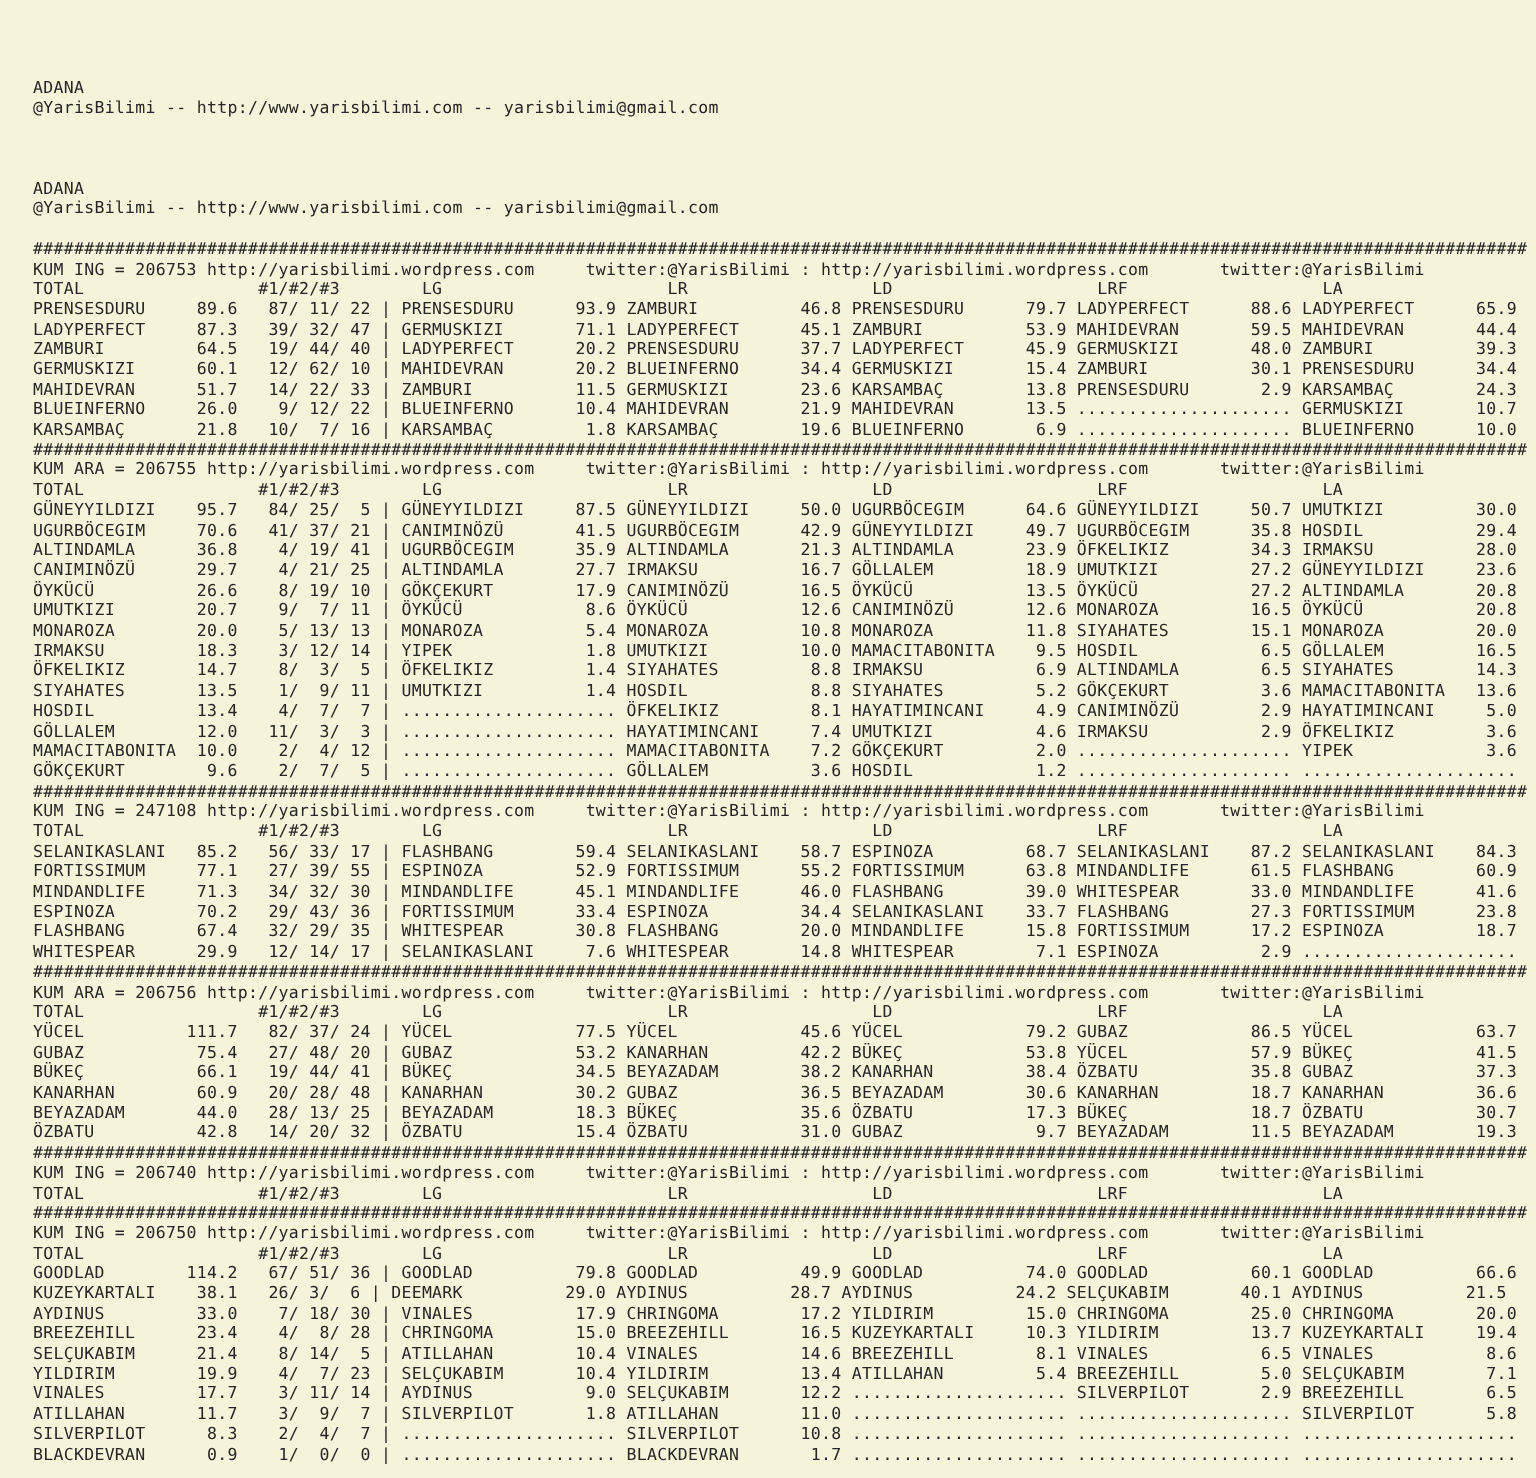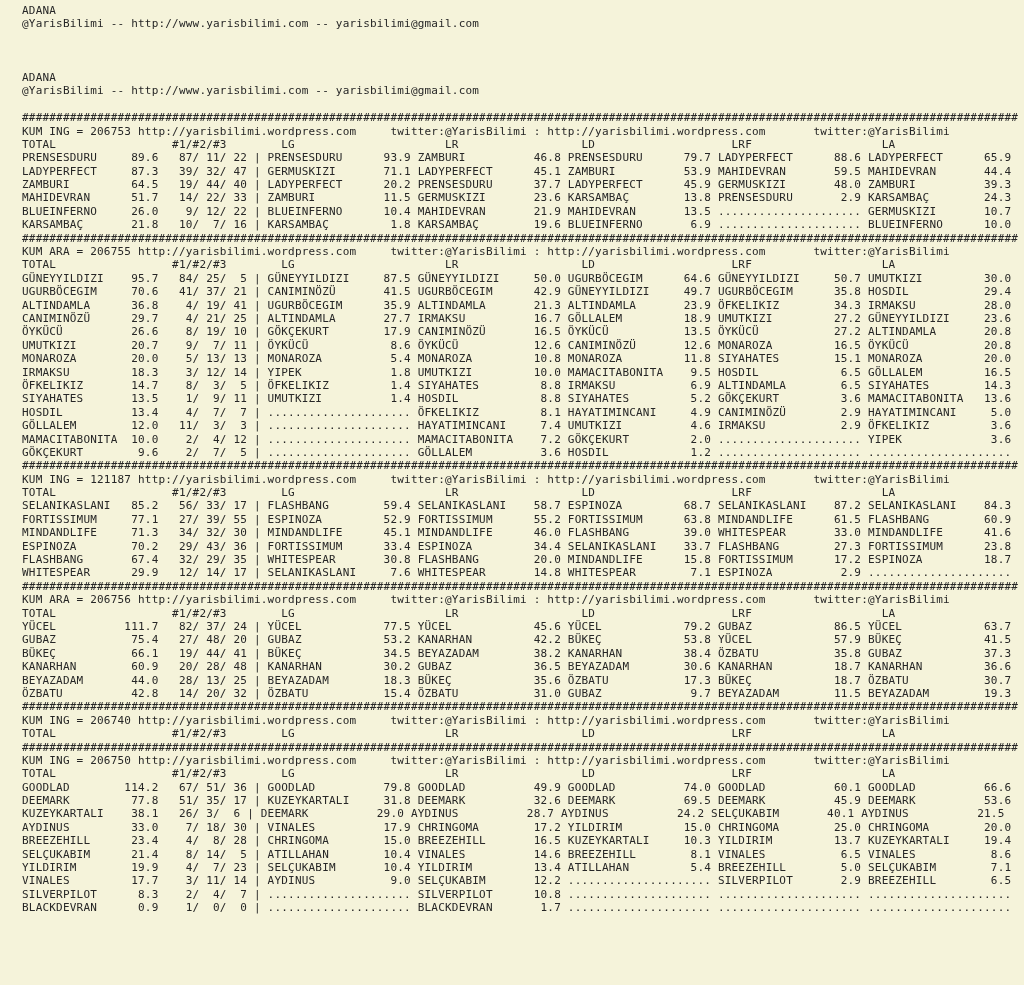--- a/index.html
+++ b/index.html
@@ -1,21 +1,21 @@
 <!DOCTYPE html>
 <html><head>
 <meta charset="utf-8">
 <style>
   html, body { margin: 0; padding: 0; }
   body {
     width: 1024px; height: 985px; overflow: hidden;
     background: #f5f3da;
     font-family: "DejaVu Sans Mono", "Liberation Mono", monospace;
   }
-  #page { padding: 4px 0 0 22px; }
+  #page { padding: 4px 0 0 22px; margin-top: 48px; }
   .line {
     font-size: 11px; line-height: 13.4px; letter-spacing: 0.2px;
     color: #262626; white-space: pre; height: 13.4px;
   }
   .block2 { margin-top: 40.2px; }
   #report { margin-top: 13.4px; }
 </style>
 </head>
 <body>
 
@@ -28,20 +28,21 @@
     <div class="line">ADANA</div>
     <div class="line">@YarisBilimi -- http://www.yarisbilimi.com -- yarisbilimi@gmail.com</div>
   </div>
   <div id="report">
       <div class="line">##################################################################################################################################################</div>
       <div class="line">KUM ING = 206753 http://yarisbilimi.wordpress.com     twitter:@YarisBilimi : http://yarisbilimi.wordpress.com       twitter:@YarisBilimi</div>
       <div class="line">TOTAL                 #1/#2/#3        LG                      LR                  LD                    LRF                   LA</div>
       <div class="line">PRENSESDURU     89.6   87/ 11/ 22 | PRENSESDURU      93.9 ZAMBURI          46.8 PRENSESDURU      79.7 LADYPERFECT      88.6 LADYPERFECT      65.9</div>
       <div class="line">LADYPERFECT     87.3   39/ 32/ 47 | GERMUSKIZI       71.1 LADYPERFECT      45.1 ZAMBURI          53.9 MAHIDEVRAN       59.5 MAHIDEVRAN       44.4</div>
       <div class="line">ZAMBURI         64.5   19/ 44/ 40 | LADYPERFECT      20.2 PRENSESDURU      37.7 LADYPERFECT      45.9 GERMUSKIZI       48.0 ZAMBURI          39.3</div>
+      <div class="line">GERMUSKIZI      60.1   12/ 62/ 10 | MAHIDEVRAN       20.2 BLUEINFERNO      34.4 GERMUSKIZI       15.4 ZAMBURI          30.1 PRENSESDURU      34.4</div>
       <div class="line">MAHIDEVRAN      51.7   14/ 22/ 33 | ZAMBURI          11.5 GERMUSKIZI       23.6 KARSAMBAÇ        13.8 PRENSESDURU       2.9 KARSAMBAÇ        24.3</div>
       <div class="line">BLUEINFERNO     26.0    9/ 12/ 22 | BLUEINFERNO      10.4 MAHIDEVRAN       21.9 MAHIDEVRAN       13.5 ..................... GERMUSKIZI       10.7</div>
       <div class="line">KARSAMBAÇ       21.8   10/  7/ 16 | KARSAMBAÇ         1.8 KARSAMBAÇ        19.6 BLUEINFERNO       6.9 ..................... BLUEINFERNO      10.0</div>
       <div class="line">##################################################################################################################################################</div>
       <div class="line">KUM ARA = 206755 http://yarisbilimi.wordpress.com     twitter:@YarisBilimi : http://yarisbilimi.wordpress.com       twitter:@YarisBilimi</div>
       <div class="line">TOTAL                 #1/#2/#3        LG                      LR                  LD                    LRF                   LA</div>
       <div class="line">GÜNEYYILDIZI    95.7   84/ 25/  5 | GÜNEYYILDIZI     87.5 GÜNEYYILDIZI     50.0 UGURBÖCEGIM      64.6 GÜNEYYILDIZI     50.7 UMUTKIZI         30.0</div>
       <div class="line">UGURBÖCEGIM     70.6   41/ 37/ 21 | CANIMINÖZÜ       41.5 UGURBÖCEGIM      42.9 GÜNEYYILDIZI     49.7 UGURBÖCEGIM      35.8 HOSDIL           29.4</div>
       <div class="line">ALTINDAMLA      36.8    4/ 19/ 41 | UGURBÖCEGIM      35.9 ALTINDAMLA       21.3 ALTINDAMLA       23.9 ÖFKELIKIZ        34.3 IRMAKSU          28.0</div>
       <div class="line">CANIMINÖZÜ      29.7    4/ 21/ 25 | ALTINDAMLA       27.7 IRMAKSU          16.7 GÖLLALEM         18.9 UMUTKIZI         27.2 GÜNEYYILDIZI     23.6</div>
@@ -49,21 +50,21 @@
       <div class="line">UMUTKIZI        20.7    9/  7/ 11 | ÖYKÜCÜ            8.6 ÖYKÜCÜ           12.6 CANIMINÖZÜ       12.6 MONAROZA         16.5 ÖYKÜCÜ           20.8</div>
       <div class="line">MONAROZA        20.0    5/ 13/ 13 | MONAROZA          5.4 MONAROZA         10.8 MONAROZA         11.8 SIYAHATES        15.1 MONAROZA         20.0</div>
       <div class="line">IRMAKSU         18.3    3/ 12/ 14 | YIPEK             1.8 UMUTKIZI         10.0 MAMACITABONITA    9.5 HOSDIL            6.5 GÖLLALEM         16.5</div>
       <div class="line">ÖFKELIKIZ       14.7    8/  3/  5 | ÖFKELIKIZ         1.4 SIYAHATES         8.8 IRMAKSU           6.9 ALTINDAMLA        6.5 SIYAHATES        14.3</div>
       <div class="line">SIYAHATES       13.5    1/  9/ 11 | UMUTKIZI          1.4 HOSDIL            8.8 SIYAHATES         5.2 GÖKÇEKURT         3.6 MAMACITABONITA   13.6</div>
       <div class="line">HOSDIL          13.4    4/  7/  7 | ..................... ÖFKELIKIZ         8.1 HAYATIMINCANI     4.9 CANIMINÖZÜ        2.9 HAYATIMINCANI     5.0</div>
       <div class="line">GÖLLALEM        12.0   11/  3/  3 | ..................... HAYATIMINCANI     7.4 UMUTKIZI          4.6 IRMAKSU           2.9 ÖFKELIKIZ         3.6</div>
       <div class="line">MAMACITABONITA  10.0    2/  4/ 12 | ..................... MAMACITABONITA    7.2 GÖKÇEKURT         2.0 ..................... YIPEK             3.6</div>
       <div class="line">GÖKÇEKURT        9.6    2/  7/  5 | ..................... GÖLLALEM          3.6 HOSDIL            1.2 ..................... .....................</div>
       <div class="line">##################################################################################################################################################</div>
-      <div class="line">KUM ING = 121187 http://yarisbilimi.wordpress.com     twitter:@YarisBilimi : http://yarisbilimi.wordpress.com       twitter:@YarisBilimi</div>
+      <div class="line">KUM ING = 247108 http://yarisbilimi.wordpress.com     twitter:@YarisBilimi : http://yarisbilimi.wordpress.com       twitter:@YarisBilimi</div>
       <div class="line">TOTAL                 #1/#2/#3        LG                      LR                  LD                    LRF                   LA</div>
       <div class="line">SELANIKASLANI   85.2   56/ 33/ 17 | FLASHBANG        59.4 SELANIKASLANI    58.7 ESPINOZA         68.7 SELANIKASLANI    87.2 SELANIKASLANI    84.3</div>
       <div class="line">FORTISSIMUM     77.1   27/ 39/ 55 | ESPINOZA         52.9 FORTISSIMUM      55.2 FORTISSIMUM      63.8 MINDANDLIFE      61.5 FLASHBANG        60.9</div>
       <div class="line">MINDANDLIFE     71.3   34/ 32/ 30 | MINDANDLIFE      45.1 MINDANDLIFE      46.0 FLASHBANG        39.0 WHITESPEAR       33.0 MINDANDLIFE      41.6</div>
       <div class="line">ESPINOZA        70.2   29/ 43/ 36 | FORTISSIMUM      33.4 ESPINOZA         34.4 SELANIKASLANI    33.7 FLASHBANG        27.3 FORTISSIMUM      23.8</div>
       <div class="line">FLASHBANG       67.4   32/ 29/ 35 | WHITESPEAR       30.8 FLASHBANG        20.0 MINDANDLIFE      15.8 FORTISSIMUM      17.2 ESPINOZA         18.7</div>
       <div class="line">WHITESPEAR      29.9   12/ 14/ 17 | SELANIKASLANI     7.6 WHITESPEAR       14.8 WHITESPEAR        7.1 ESPINOZA          2.9 .....................</div>
       <div class="line">##################################################################################################################################################</div>
       <div class="line">KUM ARA = 206756 http://yarisbilimi.wordpress.com     twitter:@YarisBilimi : http://yarisbilimi.wordpress.com       twitter:@YarisBilimi</div>
       <div class="line">TOTAL                 #1/#2/#3        LG                      LR                  LD                    LRF                   LA</div>
@@ -73,23 +74,23 @@
       <div class="line">KANARHAN        60.9   20/ 28/ 48 | KANARHAN         30.2 GUBAZ            36.5 BEYAZADAM        30.6 KANARHAN         18.7 KANARHAN         36.6</div>
       <div class="line">BEYAZADAM       44.0   28/ 13/ 25 | BEYAZADAM        18.3 BÜKEÇ            35.6 ÖZBATU           17.3 BÜKEÇ            18.7 ÖZBATU           30.7</div>
       <div class="line">ÖZBATU          42.8   14/ 20/ 32 | ÖZBATU           15.4 ÖZBATU           31.0 GUBAZ             9.7 BEYAZADAM        11.5 BEYAZADAM        19.3</div>
       <div class="line">##################################################################################################################################################</div>
       <div class="line">KUM ING = 206740 http://yarisbilimi.wordpress.com     twitter:@YarisBilimi : http://yarisbilimi.wordpress.com       twitter:@YarisBilimi</div>
       <div class="line">TOTAL                 #1/#2/#3        LG                      LR                  LD                    LRF                   LA</div>
       <div class="line">##################################################################################################################################################</div>
       <div class="line">KUM ING = 206750 http://yarisbilimi.wordpress.com     twitter:@YarisBilimi : http://yarisbilimi.wordpress.com       twitter:@YarisBilimi</div>
       <div class="line">TOTAL                 #1/#2/#3        LG                      LR                  LD                    LRF                   LA</div>
       <div class="line">GOODLAD        114.2   67/ 51/ 36 | GOODLAD          79.8 GOODLAD          49.9 GOODLAD          74.0 GOODLAD          60.1 GOODLAD          66.6</div>
-      <div class="line">DEEMARK         77.8   51/ 35/ 17 | KUZEYKARTALI     31.8 DEEMARK          32.6 DEEMARK          69.5 DEEMARK          45.9 DEEMARK          53.6</div>
       <div class="line">KUZEYKARTALI    38.1   26/ 3/  6 | DEEMARK          29.0 AYDINUS          28.7 AYDINUS          24.2 SELÇUKABIM       40.1 AYDINUS          21.5</div>
       <div class="line">AYDINUS         33.0    7/ 18/ 30 | VINALES          17.9 CHRINGOMA        17.2 YILDIRIM         15.0 CHRINGOMA        25.0 CHRINGOMA        20.0</div>
       <div class="line">BREEZEHILL      23.4    4/  8/ 28 | CHRINGOMA        15.0 BREEZEHILL       16.5 KUZEYKARTALI     10.3 YILDIRIM         13.7 KUZEYKARTALI     19.4</div>
       <div class="line">SELÇUKABIM      21.4    8/ 14/  5 | ATILLAHAN        10.4 VINALES          14.6 BREEZEHILL        8.1 VINALES           6.5 VINALES           8.6</div>
       <div class="line">YILDIRIM        19.9    4/  7/ 23 | SELÇUKABIM       10.4 YILDIRIM         13.4 ATILLAHAN         5.4 BREEZEHILL        5.0 SELÇUKABIM        7.1</div>
       <div class="line">VINALES         17.7    3/ 11/ 14 | AYDINUS           9.0 SELÇUKABIM       12.2 ..................... SILVERPILOT       2.9 BREEZEHILL        6.5</div>
+      <div class="line">ATILLAHAN       11.7    3/  9/  7 | SILVERPILOT       1.8 ATILLAHAN        11.0 ..................... ..................... SILVERPILOT       5.8</div>
       <div class="line">SILVERPILOT      8.3    2/  4/  7 | ..................... SILVERPILOT      10.8 ..................... ..................... .....................</div>
       <div class="line">BLACKDEVRAN      0.9    1/  0/  0 | ..................... BLACKDEVRAN       1.7 ..................... ..................... .....................</div>
     </div>
 </div>
 
 </body></html>

